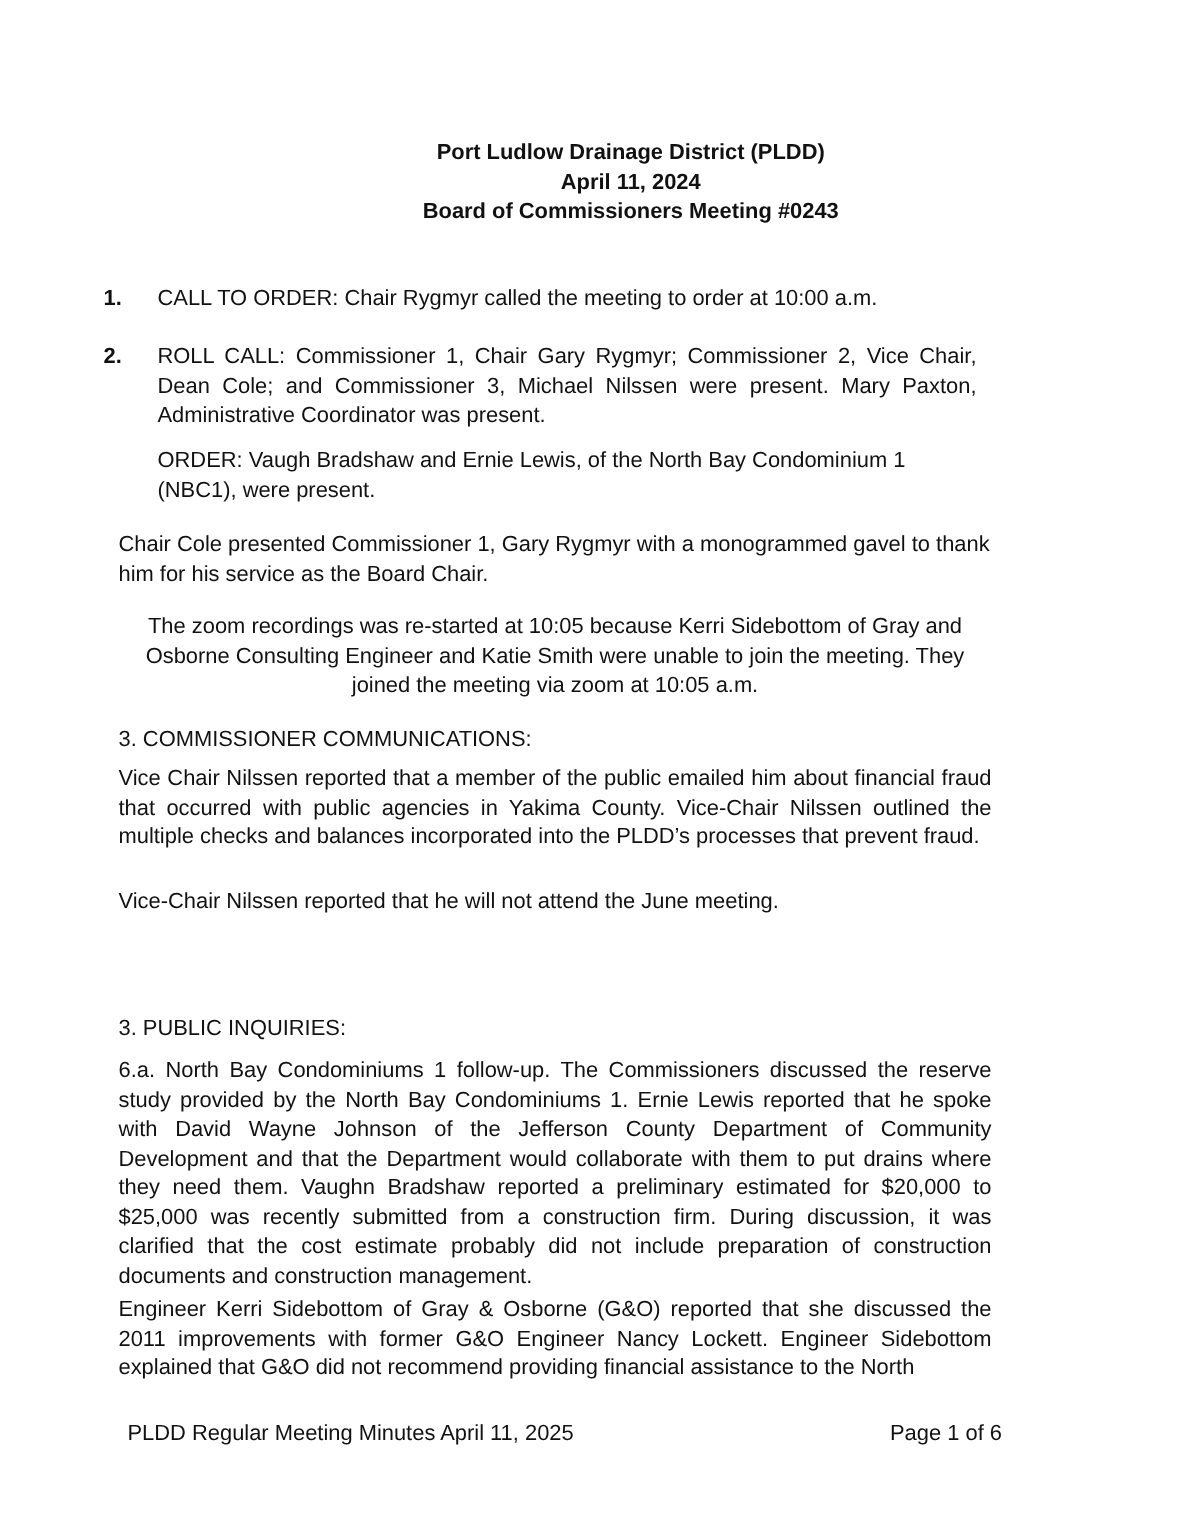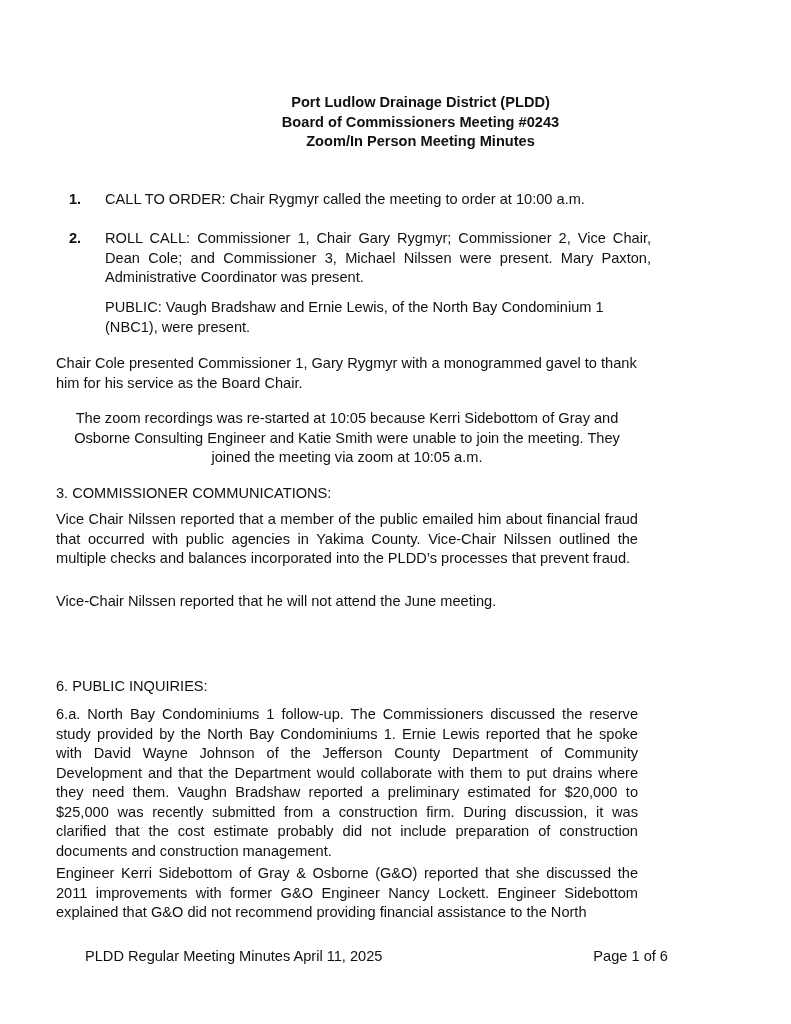--- a/index.html
+++ b/index.html
@@ -2,67 +2,67 @@
 <html><head>
 <meta charset="utf-8">
 <style>
   html, body { margin: 0; padding: 0; background: #ffffff; }
   body { width: 791px; height: 1024px; position: relative; overflow: hidden;
          font-family: "Liberation Sans", sans-serif; color: #111111; }
   .page { position: absolute; left: 0; top: 0; width: 791px; height: 1024px; }
   .header { position: absolute; top: 93px; left: 0; width: 791px; text-align: center;
             font-weight: bold; font-size: 14.6px; line-height: 19.5px; }
   .header div { padding-left: 50px; }
-  .body { position: absolute; left: 56px; width: 582px; font-size: 14.6px; line-height: 19.5px; }
+  .body { position: absolute; left: 79px; width: 582px; font-size: 14.6px; line-height: 19.5px; }
   .numbered { position: absolute; left: 69px; width: 582px; font-size: 14.6px; line-height: 19.5px; }
   .numbered .num { position: absolute; left: 0; top: 0; font-weight: bold; }
   .numbered .txt { margin-left: 36px; }
   .justify { text-align: justify; }
   b { font-weight: normal; }
   .footer { position: absolute; top: 947px; left: 69px; width: 599px; font-size: 14.6px; line-height: 19px; }
   .footer .right { position: absolute; right: 0; top: 0; }
   .footer .left { position: absolute; left: 16px; top: 0; }
 </style>
 </head>
 <body>
 
 <div class="page">
 
   <div class="header">
     <div>Port Ludlow Drainage District (PLDD)</div>
+    <div>April 11, 2024</div>
     <div>Board of Commissioners Meeting #0243</div>
-    <div>Zoom/In Person Meeting Minutes</div>
   </div>
 
   <div class="numbered" style="top:190px;">
     <span class="num">1.</span>
     <div class="txt"><b>CALL TO ORDER:</b><span> Chair Rygmyr called the meeting to order at 10:00 a.m.</span></div>
   </div>
 
   <div class="numbered justify" style="top:229px;">
     <span class="num">2.</span>
     <div class="txt"><b>ROLL CALL:</b><span> Commissioner 1, Chair Gary Rygmyr; Commissioner 2, Vice Chair, Dean Cole; and Commissioner 3, Michael Nilssen were present. Mary Paxton, Administrative Coordinator was present.</span></div>
   </div>
 
   <div class="numbered" style="top:298px;">
-    <div class="txt"><b>PUBLIC:</b><span> Vaugh Bradshaw and Ernie Lewis, of the North Bay Condominium 1 (NBC1), were present.</span></div>
+    <div class="txt"><b>ORDER:</b><span> Vaugh Bradshaw and Ernie Lewis, of the North Bay Condominium 1 (NBC1), were present.</span></div>
   </div>
 
   <div class="body" style="top:354px;">Chair Cole presented Commissioner 1, Gary Rygmyr with a monogrammed gavel to thank him for his service as the Board Chair.</div>
 
   <div class="body" style="top:409px;text-align:center;">The zoom recordings was re-started at 10:05 because Kerri Sidebottom of Gray and Osborne Consulting Engineer and Katie Smith were unable to join the meeting. They joined the meeting via zoom at 10:05 a.m.</div>
 
   <div class="body" style="top:484px;"><b>3. COMMISSIONER COMMUNICATIONS</b><span>:</span></div>
 
   <div class="body" style="top:592px;">Vice-Chair Nilssen reported that he will not attend the June meeting.</div>
 
   <div class="body justify" style="top:510px;">Vice Chair Nilssen reported that a member of the public emailed him about financial fraud that occurred with public agencies in Yakima County. Vice-Chair Nilssen outlined the multiple checks and balances incorporated into the PLDD’s processes that prevent fraud.</div>
 
 
-  <div class="body" style="top:677px;"><b>6. PUBLIC INQUIRIES:</b></div>
+  <div class="body" style="top:677px;"><b>3. PUBLIC INQUIRIES:</b></div>
 
   <div class="body justify" style="top:705px;"><b>6.a. North Bay Condominiums 1 follow-up.</b><span> The Commissioners discussed the reserve study provided by the North Bay Condominiums 1. Ernie Lewis reported that he spoke with David Wayne Johnson of the Jefferson County Department of Community Development and that the Department would collaborate with them to put drains where they need them. Vaughn Bradshaw reported a preliminary estimated for $20,000 to $25,000 was recently submitted from a construction firm. During discussion, it was clarified that the cost estimate probably did not include preparation of construction documents and construction management.</span></div>
 
   <div class="body justify" style="top:864px;">Engineer Kerri Sidebottom of Gray &amp; Osborne (G&amp;O) reported that she discussed the 2011 improvements with former G&amp;O Engineer Nancy Lockett. Engineer Sidebottom explained that G&amp;O did not recommend providing financial assistance to the North</div>
 
   <div class="footer">
     <span class="left">PLDD Regular Meeting Minutes April 11, 2025</span>
     <span class="right"><span>Page </span><b>1</b><span> of 6</span></span>
   </div>
 

